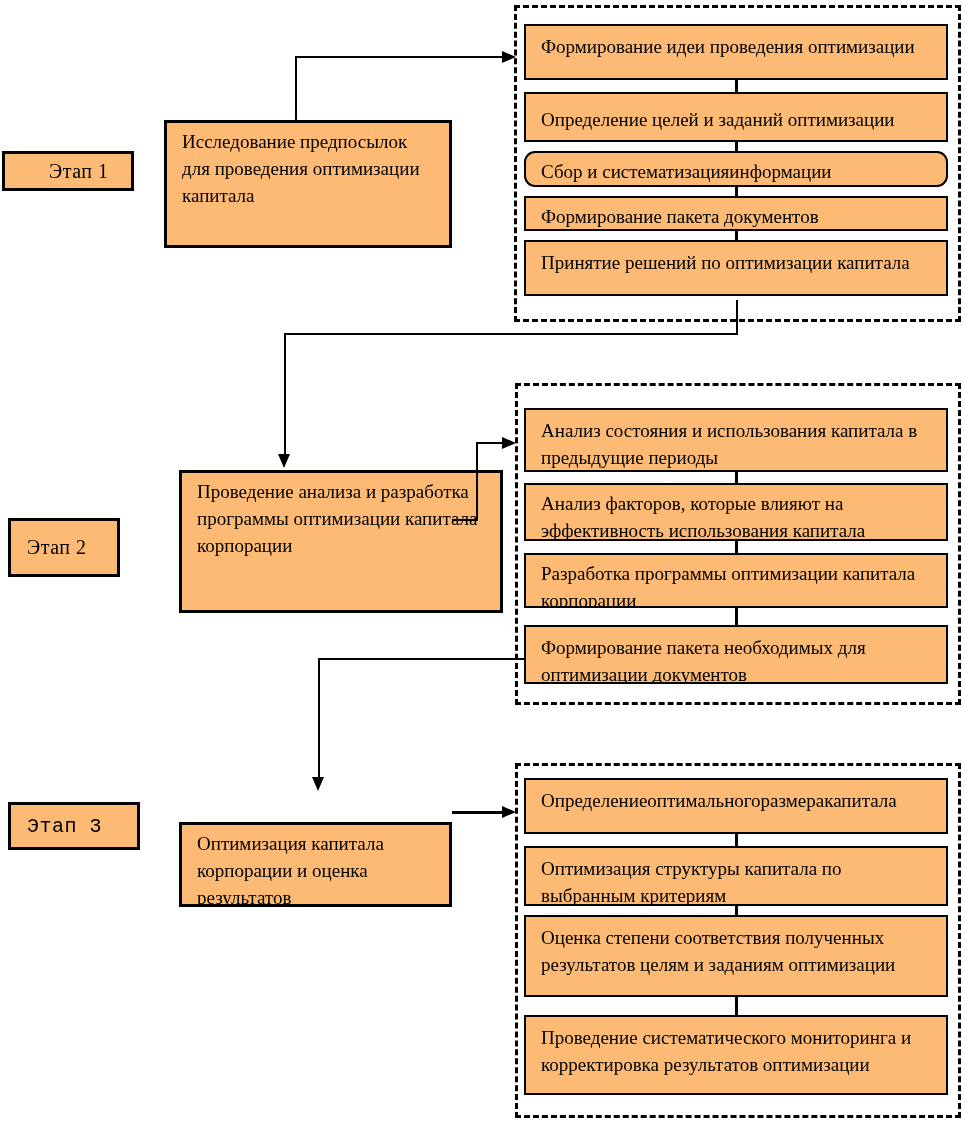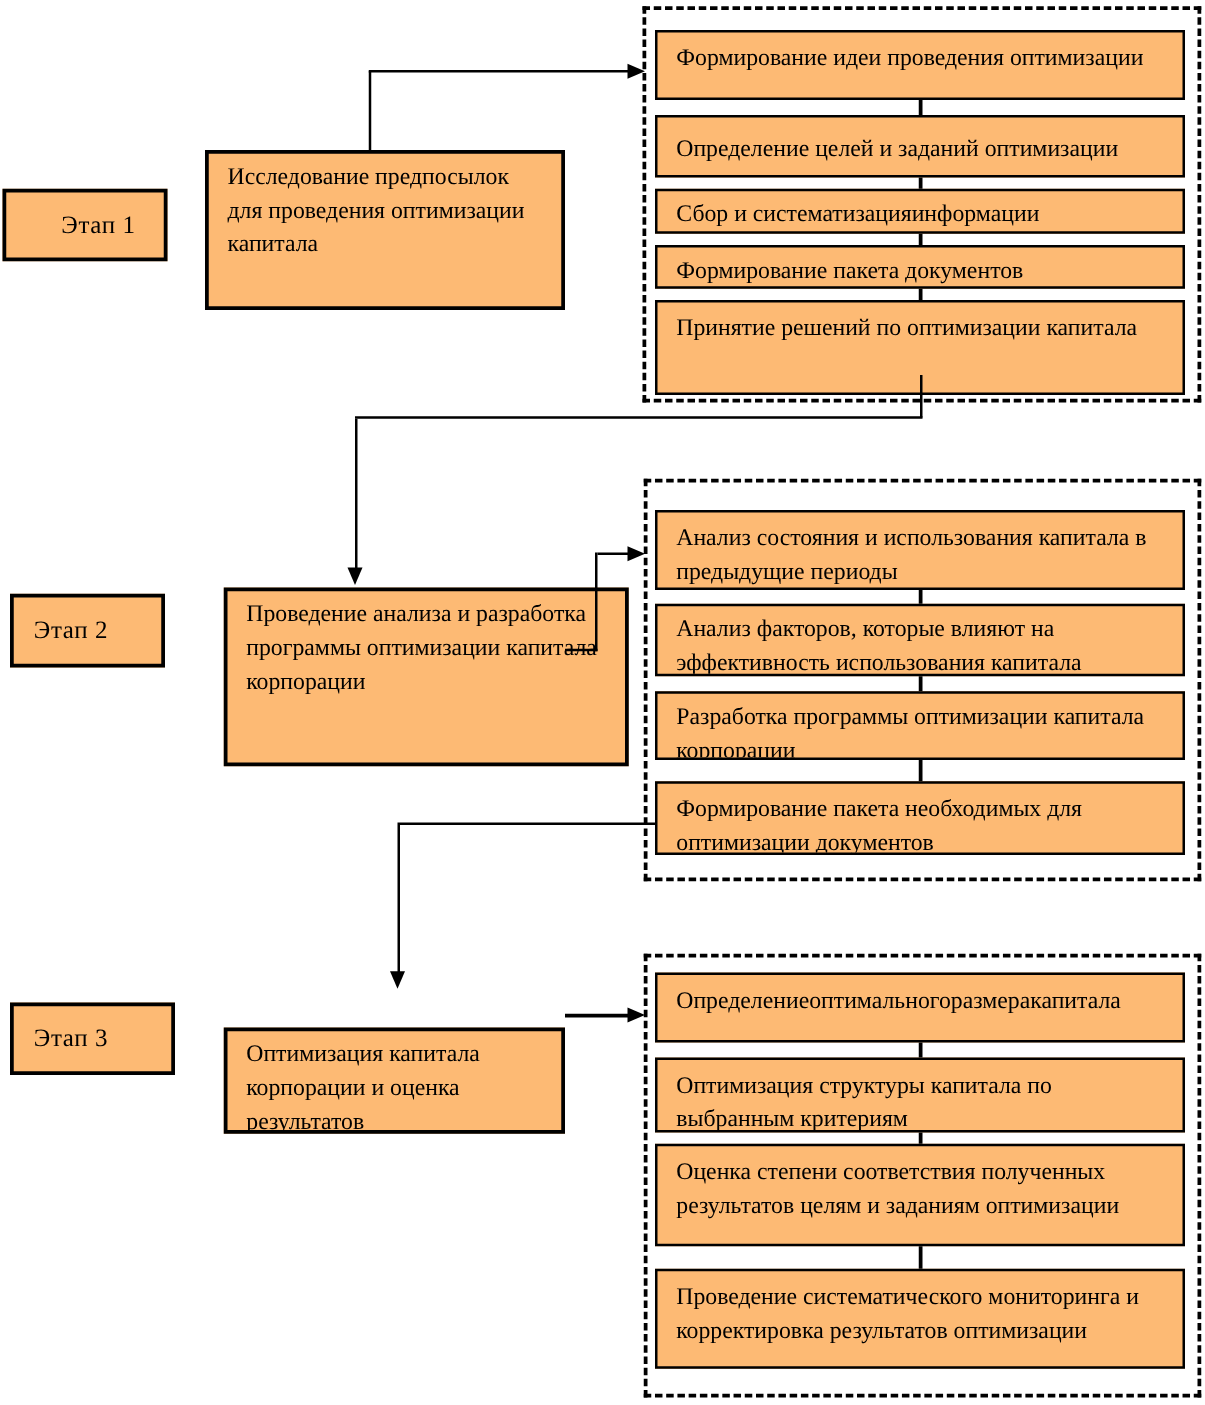--- a/index.html
+++ b/index.html
@@ -32,43 +32,43 @@
     position:absolute;width:0;height:0;
     border-left:6px solid transparent;border-right:6px solid transparent;
     border-top:14px solid #000;
   }
 </style>
 </head>
 <body>
 
 <div id="canvas">
 
-  <div class="box thick stage-label" style="left:2px;top:151px;width:132px;height:58px;padding-left:44px;">
+  <div class="box thick stage-label" style="left:2px;top:151px;width:132px;height:40px;padding-left:44px;">
     <span>Этап 1</span>
   </div>
-  <div class="box thick stage-label" style="left:8px;top:475px;width:124px;height:59px;">
+  <div class="box thick stage-label" style="left:8px;top:518px;width:112px;height:59px;">
     <span>Этап 2</span>
   </div>
-  <div class="box thick stage-label" style="left:8px;top:802px;width:132px;height:58px;">
+  <div class="box thick stage-label" style="left:8px;top:802px;width:132px;height:48px;font-family:Liberation Mono, monospace;">
     <span>Этап 3</span>
   </div>
 
   <div class="box thick main-box" style="left:164px;top:120px;width:288px;height:128px;">Исследование предпосылок для проведения оптимизации капитала</div>
   <div class="box thick main-box" style="left:179px;top:470px;width:324px;height:143px;">Проведение анализа и разработка программы оптимизации капитала корпорации</div>
   <div class="box thick main-box" style="left:179px;top:822px;width:273px;height:85px;">Оптимизация капитала корпорации и оценка результатов</div>
 
   <div class="dashed" style="left:514px;top:5px;width:447px;height:317px;"></div>
   <div class="dashed" style="left:515px;top:383px;width:446px;height:322px;"></div>
   <div class="dashed" style="left:515px;top:763px;width:446px;height:355px;"></div>
 
   <div class="box sub-box" style="top:24px;height:56px;">Формирование идеи проведения оптимизации</div>
   <div class="box sub-box" style="top:92px;height:50px;padding-top:12px;">Определение целей и заданий оптимизации капитала</div>
-  <div class="box sub-box" style="top:151px;height:36px;padding-top:5px;">Сбор и систематизацияинформации</div>
+  <div class="box sub-box" style="top:151px;height:36px;padding-top:5px;border-radius:11px;">Сбор и систематизацияинформации</div>
   <div class="box sub-box" style="top:196px;height:35px;padding-top:5px;">Формирование пакета документов</div>
-  <div class="box sub-box" style="top:240px;height:76px;">Принятие решений по оптимизации капитала</div>
+  <div class="box sub-box" style="top:240px;height:56px;">Принятие решений по оптимизации капитала</div>
 
   <div class="line" style="left:735px;top:80px;width:3px;height:12px;"></div>
   <div class="line" style="left:735px;top:142px;width:3px;height:9px;"></div>
   <div class="line" style="left:735px;top:187px;width:3px;height:9px;"></div>
   <div class="line" style="left:735px;top:231px;width:3px;height:9px;"></div>
 
   <div class="box sub-box" style="top:408px;height:64px;font-family:Liberation Serif, serif;">Анализ состояния и использования капитала в предыдущие периоды</div>
   <div class="box sub-box" style="top:483px;height:58px;padding-top:5px;">Анализ факторов, которые влияют на эффективность использования капитала</div>
   <div class="box sub-box" style="top:553px;height:55px;padding-top:5px;">Разработка программы оптимизации капитала корпорации</div>
   <div class="box sub-box" style="top:625px;height:59px;">Формирование пакета необходимых для оптимизации документов</div>

